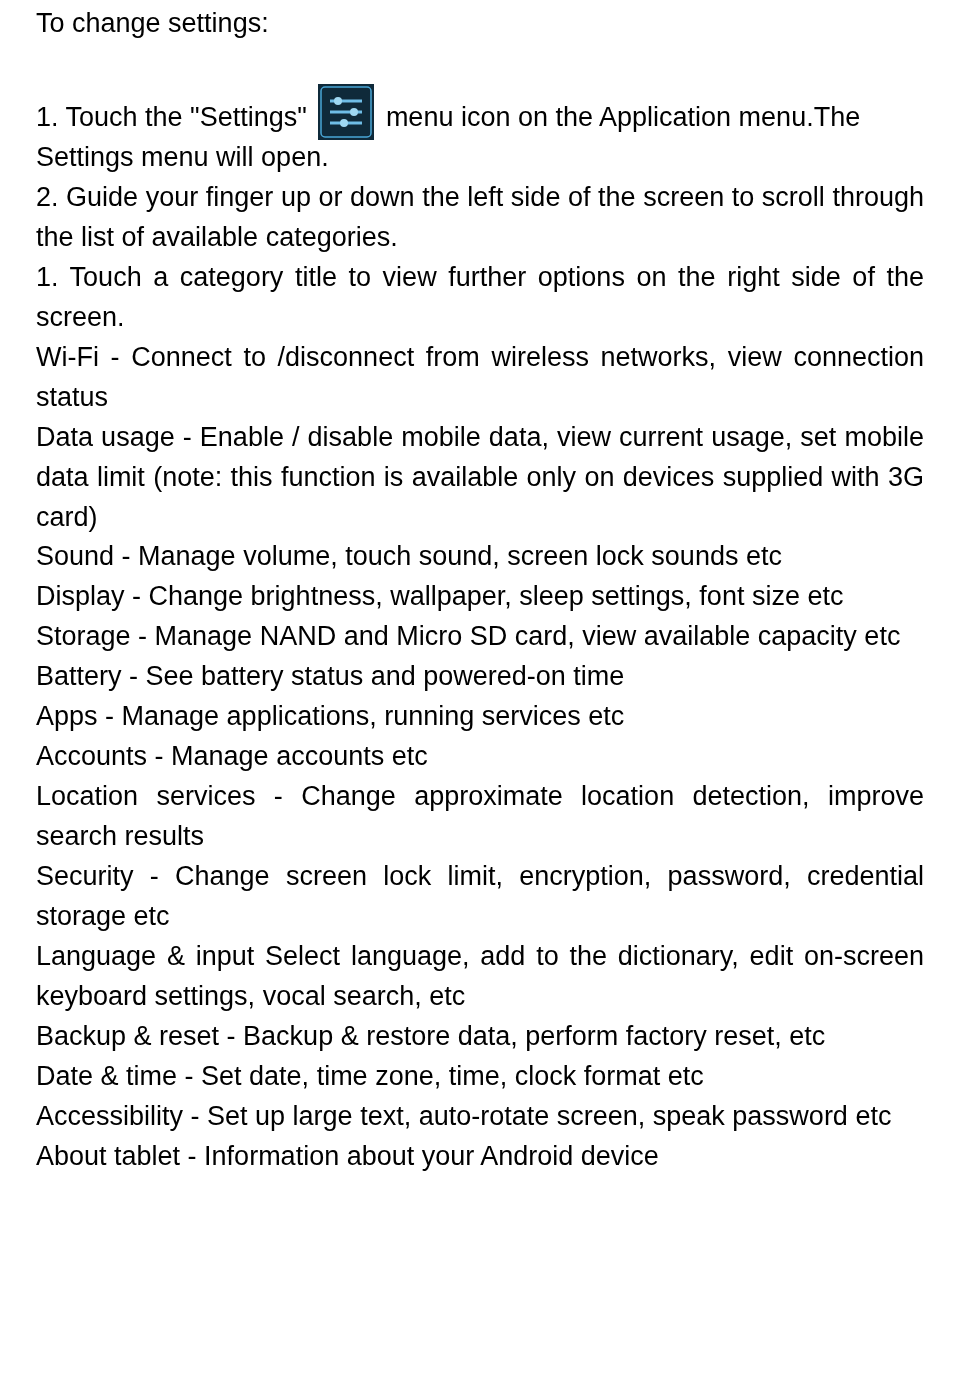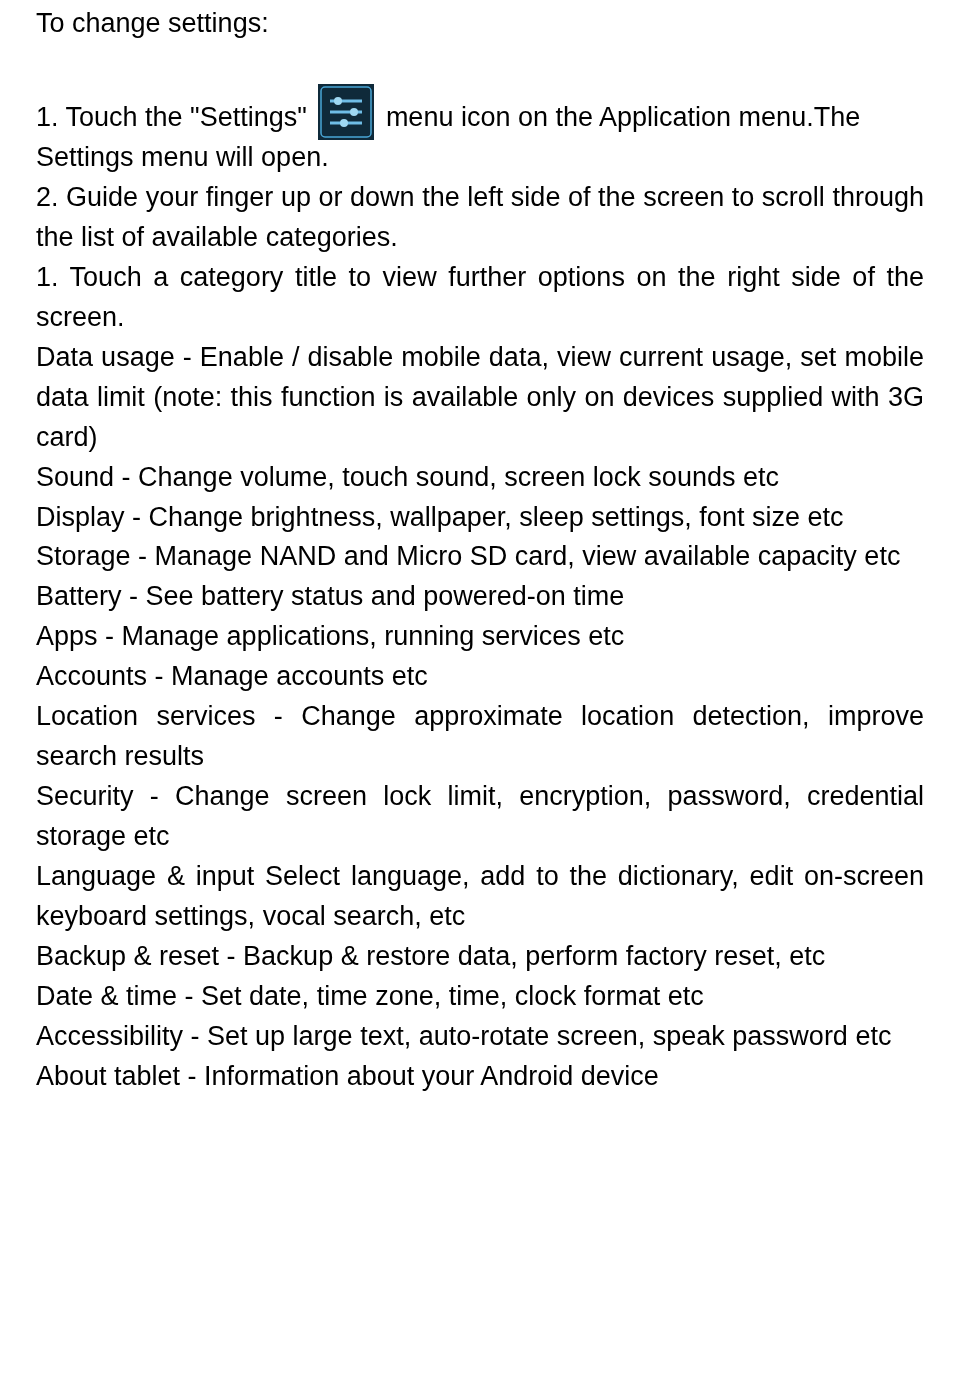--- a/index.html
+++ b/index.html
@@ -61,22 +61,23 @@
     </svg>
   </span>
   <span>menu icon on the Application menu.The</span>
 </div>
 <div>Settings menu will open.</div>
 
 <div class="justify">2. Guide your finger up or down the left side of the screen to scroll through the list of available categories.</div>
 <div class="justify">1. Touch a category title to view further options on the right side of the screen.</div>
 
 <div class="body-lines">
+  <div class="justify">Wi-Fi - Connect to /disconnect from wireless networks, view connection status</div>
   <div class="justify">Data usage - Enable / disable mobile data, view current usage, set mobile data limit (note: this function is available only on devices supplied with 3G card)</div>
-  <div>Sound - Change volume, touch sound, screen lock sounds etc</div>
+  <div>Sound - Manage volume, touch sound, screen lock sounds etc</div>
   <div>Display - Change brightness, wallpaper, sleep settings, font size etc</div>
   <div>Storage - Manage NAND and Micro SD card, view available capacity etc</div>
   <div>Battery - See battery status and powered-on time</div>
   <div>Apps - Manage applications, running services etc</div>
   <div>Accounts - Manage accounts etc</div>
   <div class="justify">Location services - Change approximate location detection, improve search results</div>
   <div class="justify">Security - Change screen lock limit, encryption, password, credential storage etc</div>
   <div class="justify">Language &amp; input Select language, add to the dictionary, edit on-screen keyboard settings, vocal search, etc</div>
   <div>Backup &amp; reset - Backup &amp; restore data, perform factory reset, etc</div>
   <div>Date &amp; time - Set date, time zone, time, clock format etc</div>

